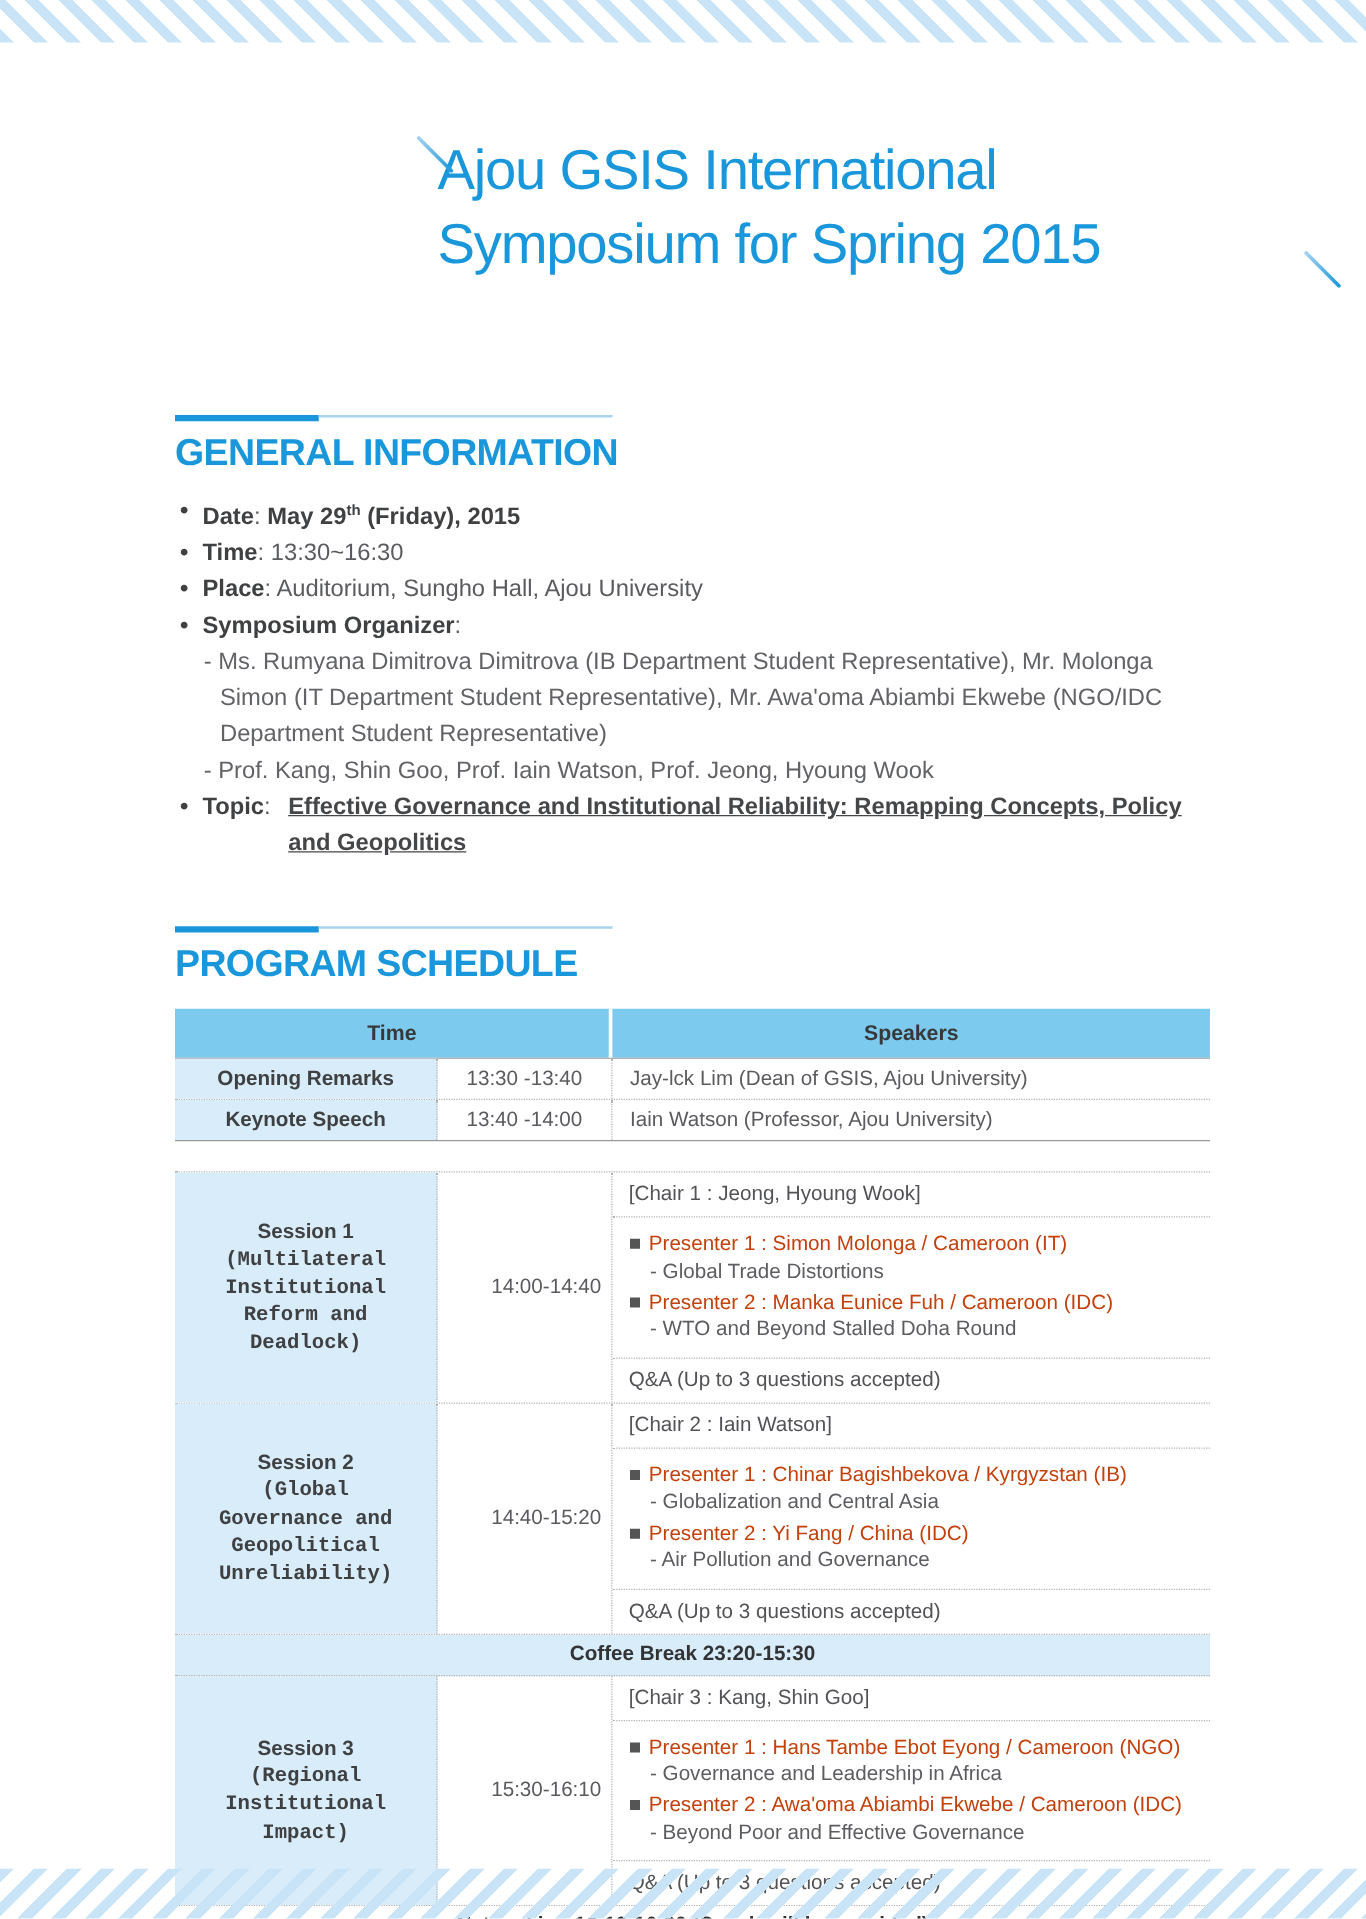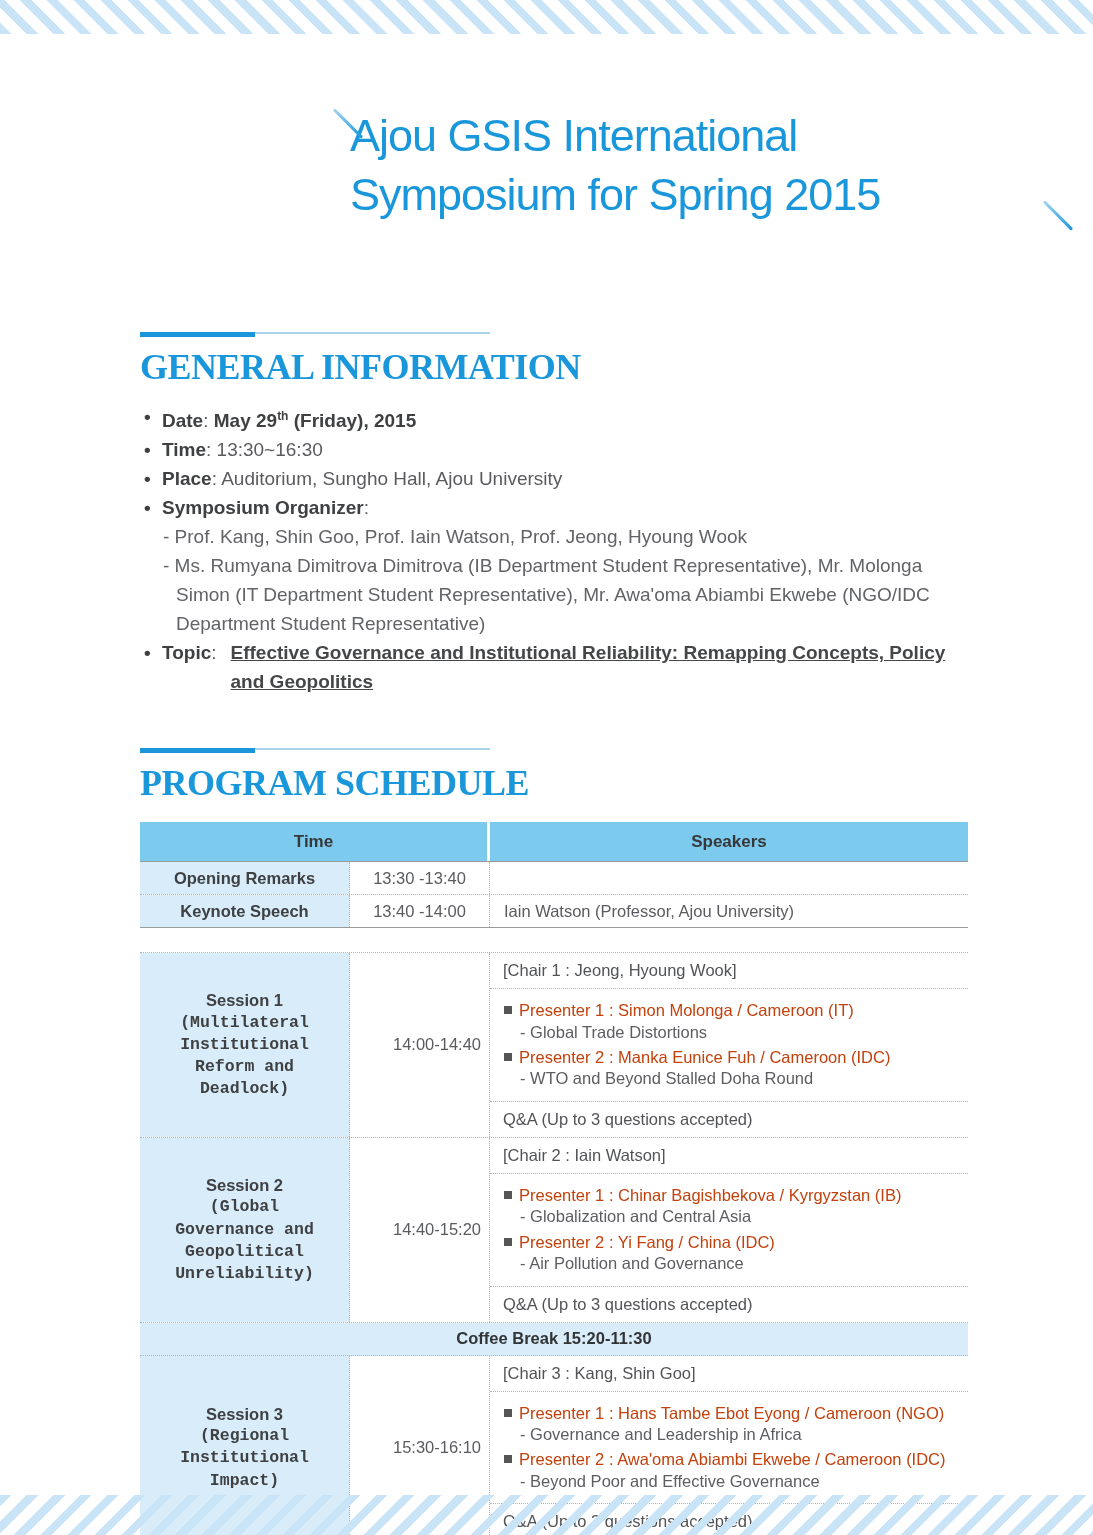--- a/index.html
+++ b/index.html
@@ -24,21 +24,21 @@
   .tick{position:absolute;width:40px;height:3px;border-radius:2px;
         background:linear-gradient(90deg,#a8d4ef,var(--accent));}
   .tick-tl{left:-22px;top:16px;transform:rotate(45deg);}
   .tick-br{right:-28px;bottom:8px;transform:rotate(45deg);}
 
   
   .section{margin-top:0;}
   .rule{position:relative;height:5px;width:350px;margin-top:0;}
   .rule-thick{position:absolute;left:0;top:0;width:115px;height:5px;background:var(--accent);}
   .rule-thin{position:absolute;left:115px;top:0;width:235px;height:2px;background:#a9d4ee;}
-  h2{color:var(--accent);font-size:36px;font-weight:700;letter-spacing:-0.5px;margin-top:9px;font-family:Liberation Serif, serif;}
+  h2{color:var(--accent);font-size:30px;font-weight:700;letter-spacing:-0.5px;margin-top:9px;}
 
   .gi-rule{margin-top:107px;}
   .ps-rule{margin-top:52px;}
 
   
   .gi-list{margin-top:14px;font-size:19px;line-height:29px;color:var(--txt);}
   .gi-item{padding-left:22px;position:relative;}
   .gi-item .bullet{position:absolute;left:4px;top:0;color:#3f4042;font-weight:700;}
   .gi-label{font-weight:700;color:#3f4042;}
   .gi-label::after{content:": ";font-weight:400;color:var(--txt);}
@@ -120,22 +120,22 @@
           <span class="gi-label">Time</span><span>13:30~16:30</span>
         </div>
         <div class="gi-item">
           <span class="bullet">•</span>
           <span class="gi-label">Place</span><span>Auditorium, Sungho Hall, Ajou University</span>
         </div>
         <div class="gi-item">
           <span class="bullet">•</span>
           <span class="gi-label" style="--x:0"><span>Symposium Organizer</span></span>
         </div>
+        <div class="gi-sub">- Ms. Rumyana Dimitrova Dimitrova (IB Department Student Representative), Mr. Molonga Simon (IT Department Student Representative), Mr. Awa'oma Abiambi Ekwebe (NGO/IDC Department Student Representative)</div>
         <div class="gi-sub">- Prof. Kang, Shin Goo, Prof. Iain Watson, Prof. Jeong, Hyoung Wook</div>
-        <div class="gi-sub">- Ms. Rumyana Dimitrova Dimitrova (IB Department Student Representative), Mr. Molonga Simon (IT Department Student Representative), Mr. Awa'oma Abiambi Ekwebe (NGO/IDC Department Student Representative)</div>
         <div class="gi-topic">
           <span class="bullet">•</span>
           <span class="gi-label">Topic</span>
           <span class="topic-val">Effective Governance and Institutional Reliability: Remapping Concepts, Policy and Geopolitics</span>
         </div>
       </div>
     </div>
 
     <div class="section">
       <div class="rule ps-rule">
@@ -145,20 +145,21 @@
       <h2>PROGRAM SCHEDULE</h2>
 
       <div class="tbl">
         <div class="grid-h">
           <div class="th th-time">Time</div>
           <div class="th">Speakers</div>
         </div>
         <div class="grid3 row">
           <div class="c-label">Opening Remarks</div>
           <div class="c-time">13:30 -13:40</div>
+          <div class="c-speaker">Jay-lck Lim (Dean of GSIS, Ajou University)</div>
         </div>
         <div class="grid3 row dotted t1-bottom">
           <div class="c-label">Keynote Speech</div>
           <div class="c-time">13:40 -14:00</div>
           <div class="c-speaker">Iain Watson (Professor, Ajou University)</div>
         </div>
       </div>
 
       <div class="tbl tbl2">
 
@@ -211,21 +212,21 @@
                 <div>
                   <div class="p-title">Presenter 2 : Yi Fang / China (IDC)</div>
                   <div class="p-topic">- Air Pollution and Governance</div>
                 </div>
               </div>
             </div>
             <div class="sub-qa">Q&amp;A (Up to 3 questions accepted)</div>
           </div>
         </div>
 
-        <div class="fullrow coffee">Coffee Break 15:20-11:30</div>
+        <div class="fullrow coffee">Coffee Break 23:20-15:30</div>
 
         <div class="grid3 sess">
           <div class="sess-c1">
             <div class="sess-name">Session 3</div>
             <div class="sess-theme">(Regional Institutional Impact)</div>
           </div>
           <div class="sess-c2">15:30-16:10</div>
           <div class="sess-c3">
             <div class="sub-chair">[Chair 3 : Kang, Shin Goo]</div>
             <div class="sub-pres">

